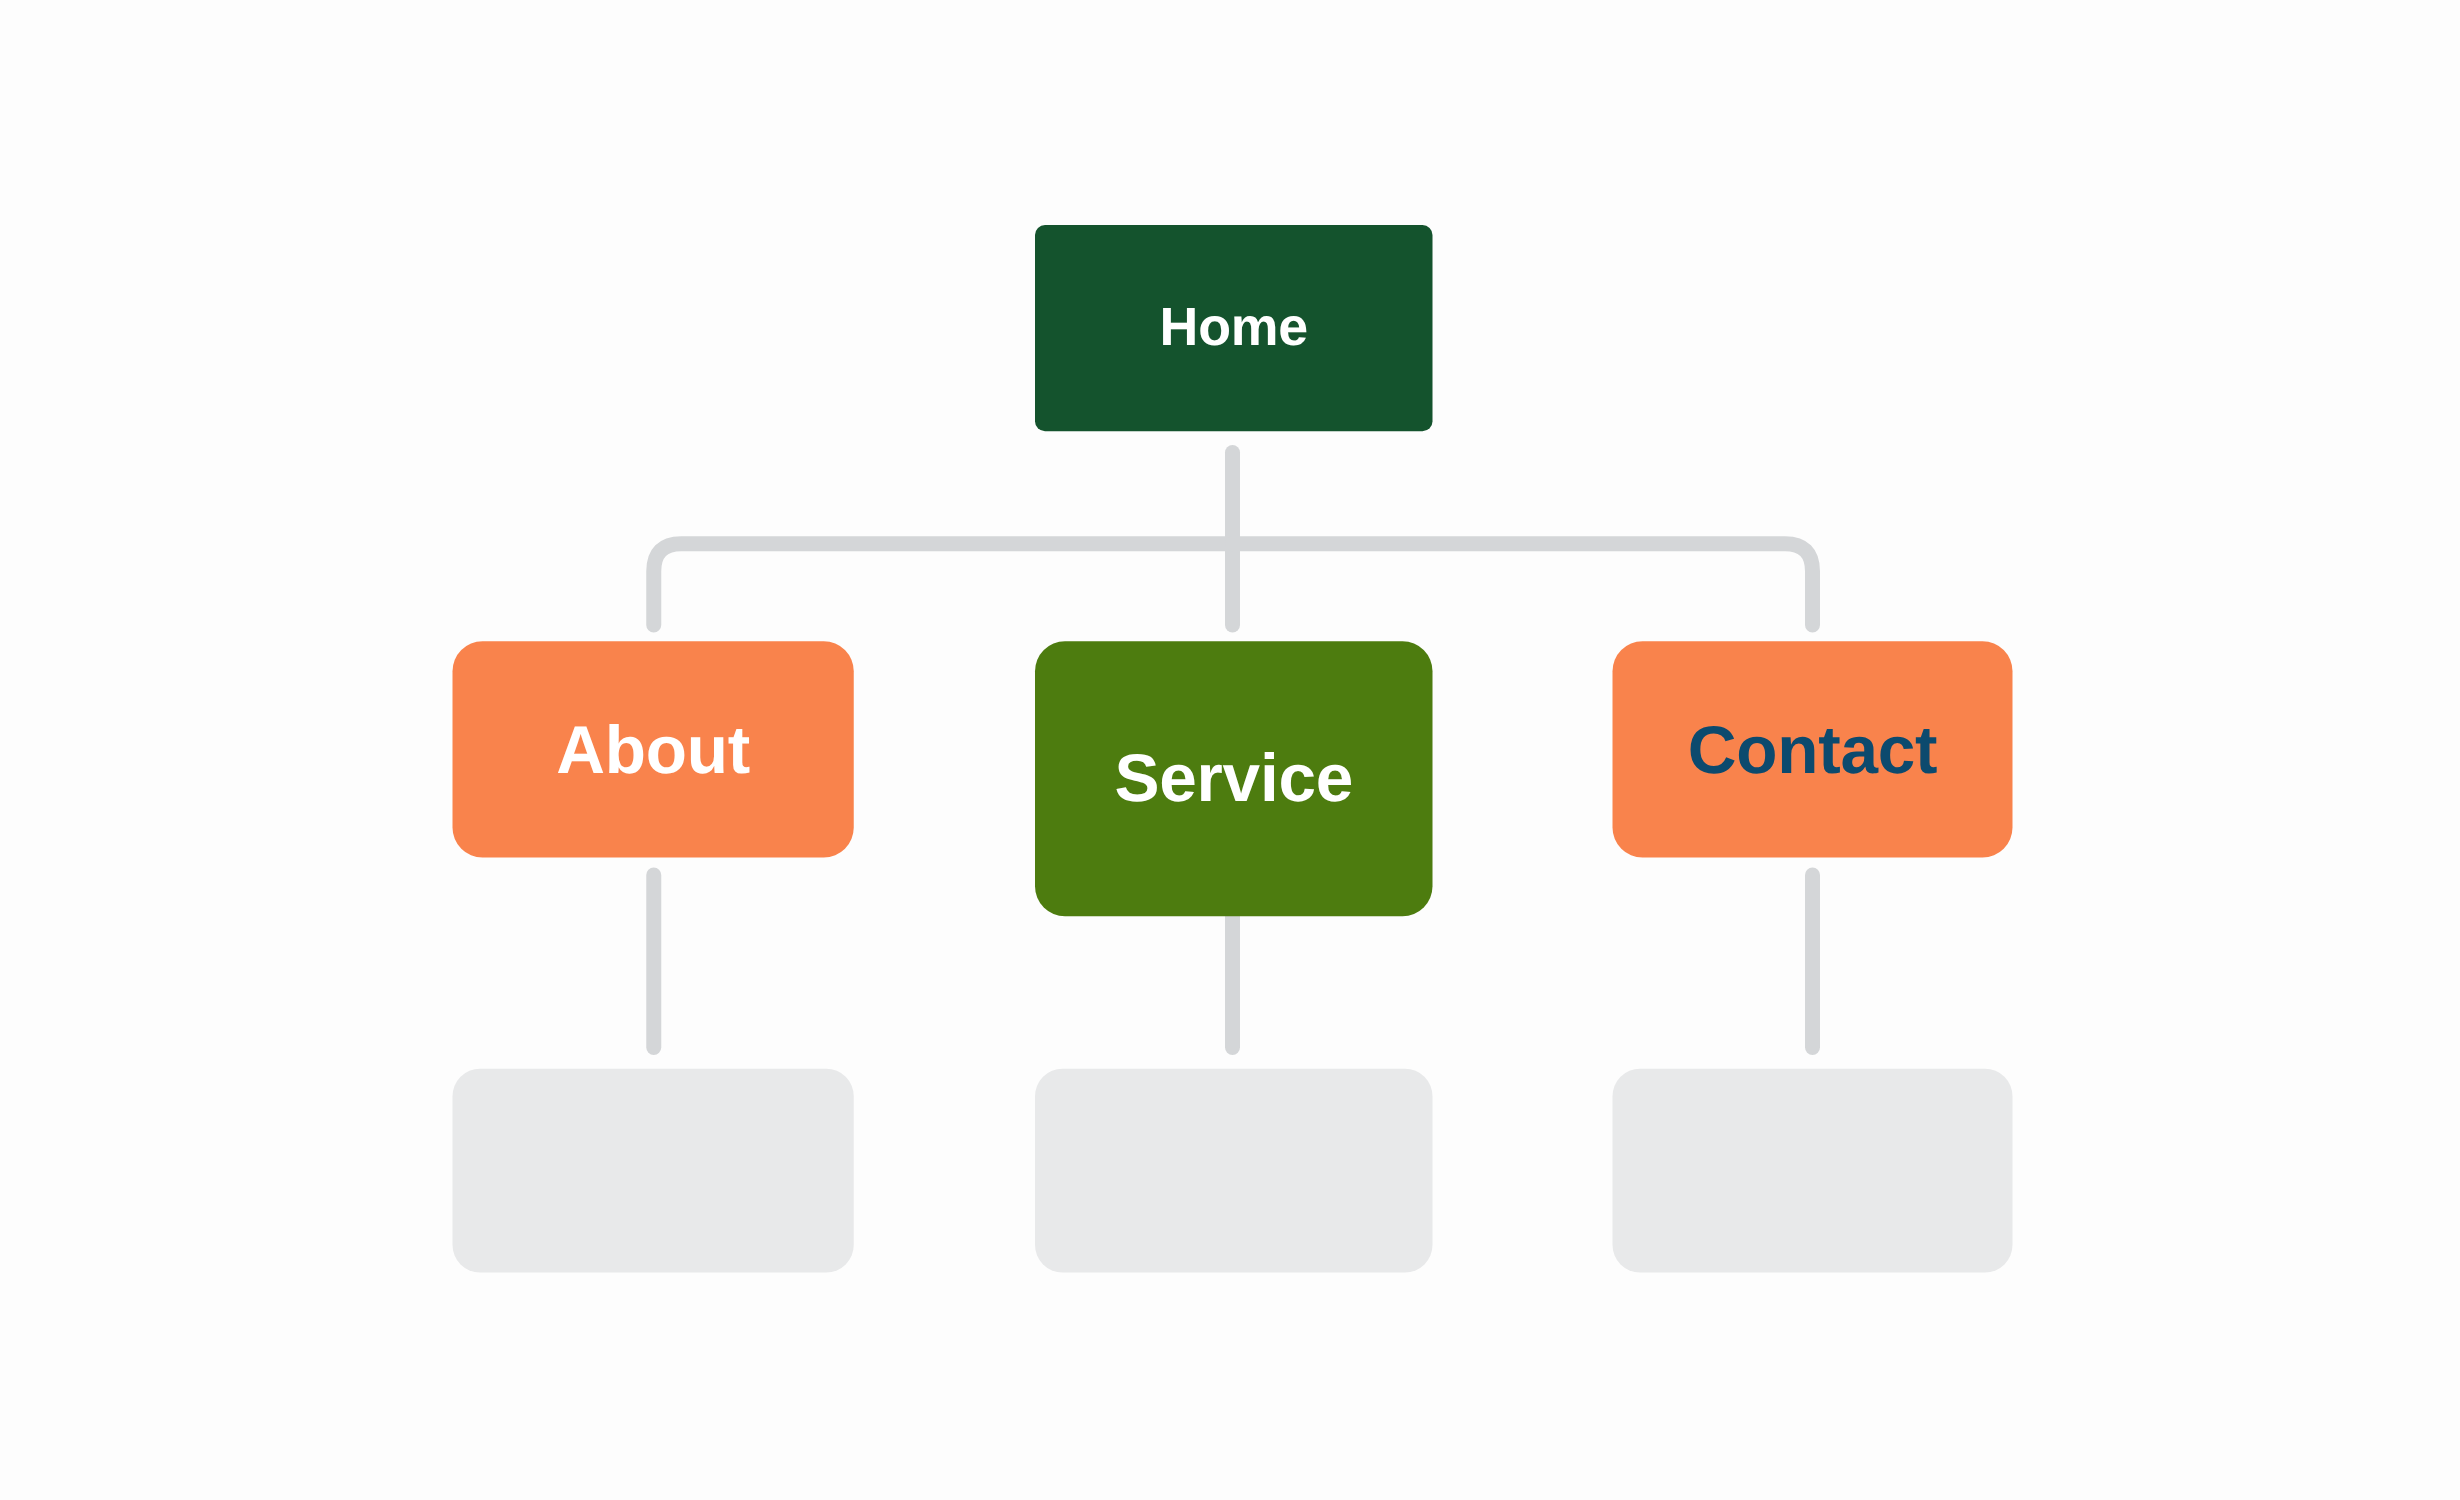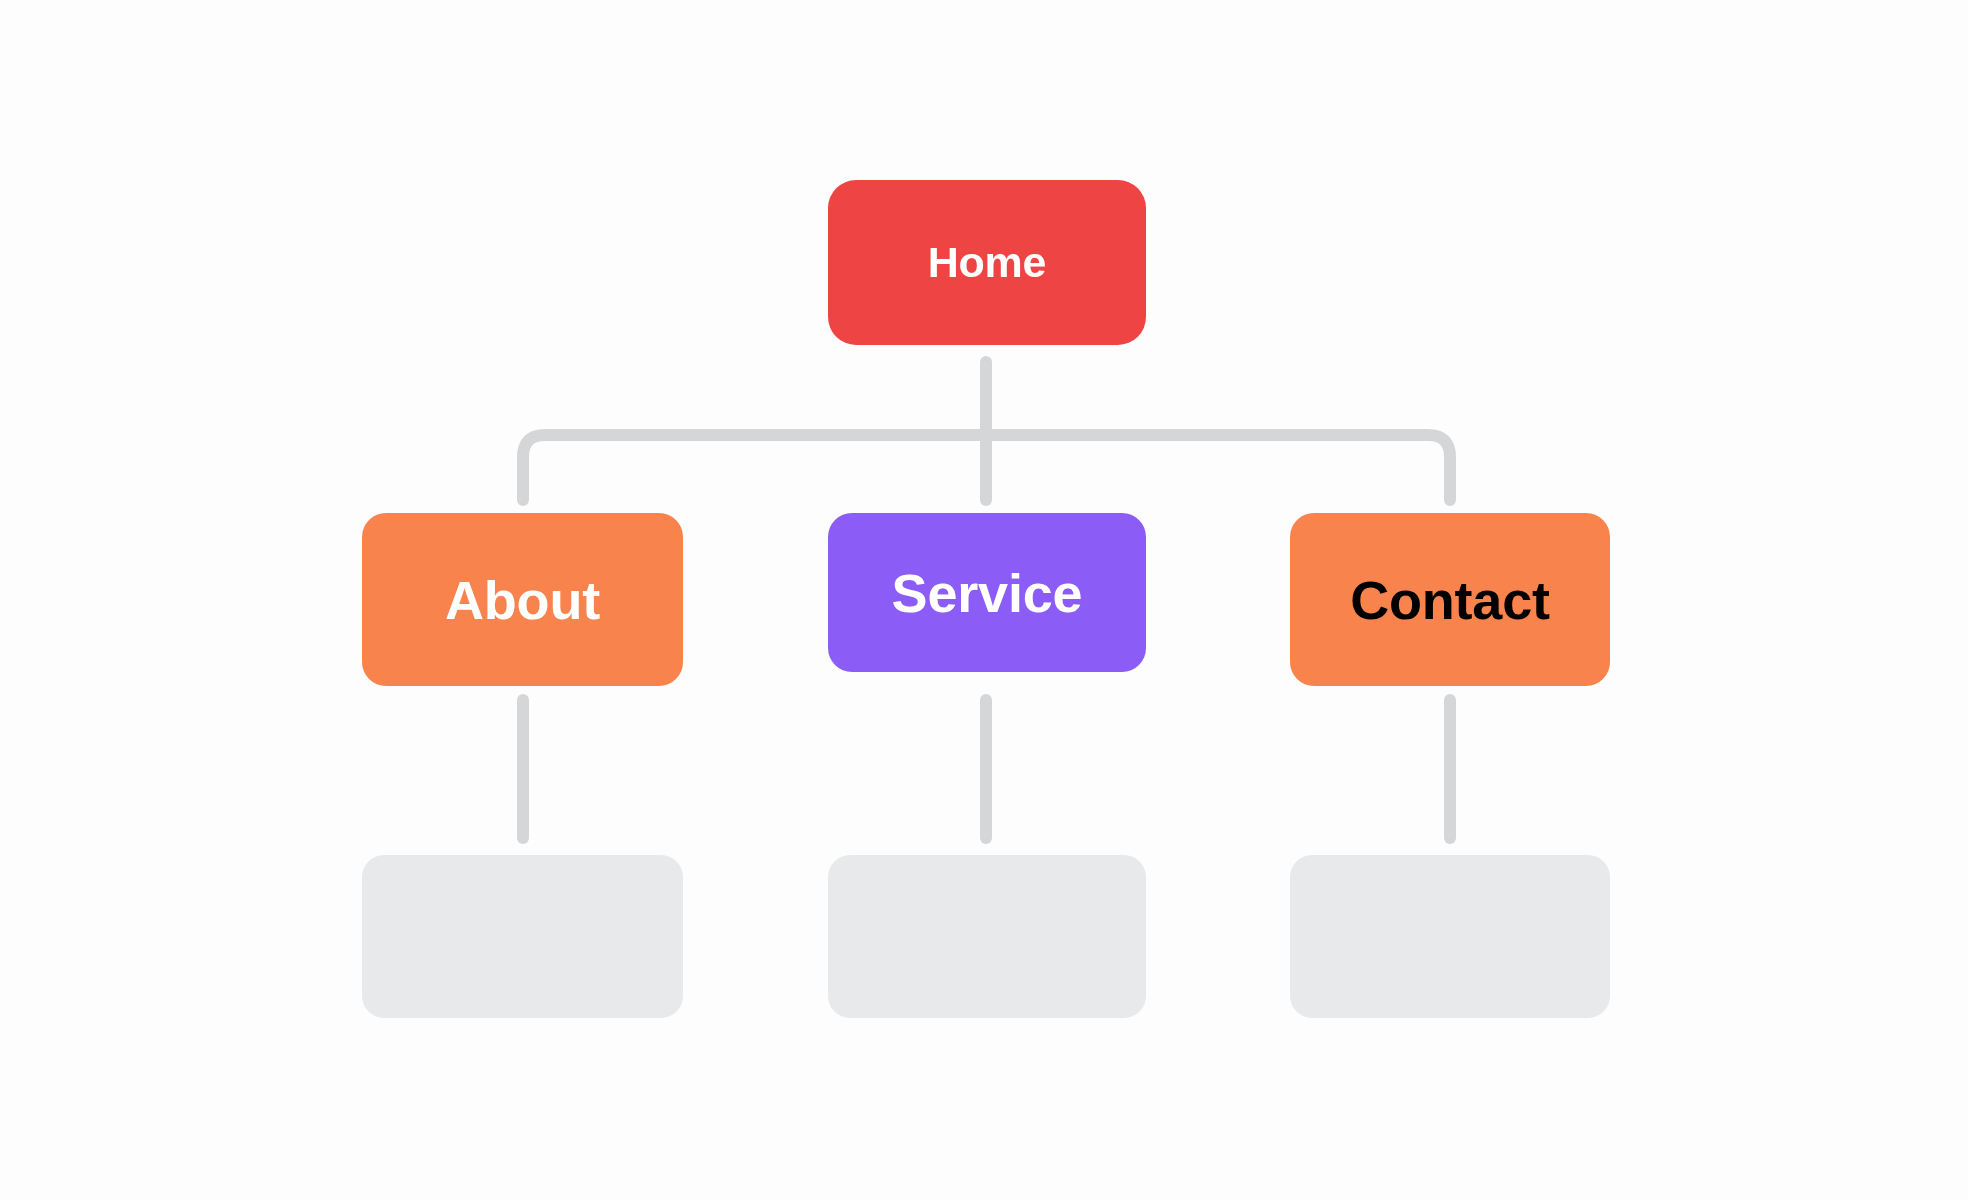--- a/index.html
+++ b/index.html
@@ -81,34 +81,34 @@
       <path d="M 986 435 L 545 435 Q 523 435 523 457 L 523 500"></path>
 
       <path d="M 986 435 L 1428 435 Q 1450 435 1450 457 L 1450 500"></path>
 
       <path d="M 523 700 L 523 838"></path>
       <path d="M 986 700 L 986 838"></path>
       <path d="M 1450 700 L 1450 838"></path>
     </g>
   </svg>
 
-  <div class="node node--root" style="left: 828px; top: 180px; width: 318px; height: 165px; border-radius: 28px; background: #ef4444;">
+  <div class="node node--root" style="left: 828px; top: 180px; width: 318px; height: 165px; border-radius: 8px; background: #14532d;">
     <span class="node-label" style="color: rgb(255, 255, 255);">Home</span>
   </div>
 
   <div class="node node--branch" style="left: 362px; top: 513px; width: 321px; height: 173px; border-radius: 24px; background: rgb(249, 131, 76);">
     <span class="node-label" style="color: rgb(255, 255, 255);">About</span>
   </div>
 
-  <div class="node node--branch" style="left: 828px; top: 513px; width: 318px; height: 159px; border-radius: 24px; background: #8b5cf6;">
+  <div class="node node--branch" style="left: 828px; top: 513px; width: 318px; height: 220px; border-radius: 24px; background: #4d7c0f;">
     <span class="node-label" style="color: rgb(255, 255, 255);">Service</span>
   </div>
 
   <div class="node node--branch" style="left: 1290px; top: 513px; width: 320px; height: 173px; border-radius: 24px; background: rgb(249, 131, 76);">
-    <span class="node-label" style="color: #000000;">Contact</span>
+    <span class="node-label" style="color: #0c4a6e;">Contact</span>
   </div>
 
   <div class="node node--placeholder" style="left: 362px; top: 855px; width: 321px; height: 163px; border-radius: 22px; background: rgb(232, 233, 234);">
     <span class="node-label"></span>
   </div>
 
   <div class="node node--placeholder" style="left: 828px; top: 855px; width: 318px; height: 163px; border-radius: 22px; background: rgb(232, 233, 234);">
     <span class="node-label"></span>
   </div>
 

